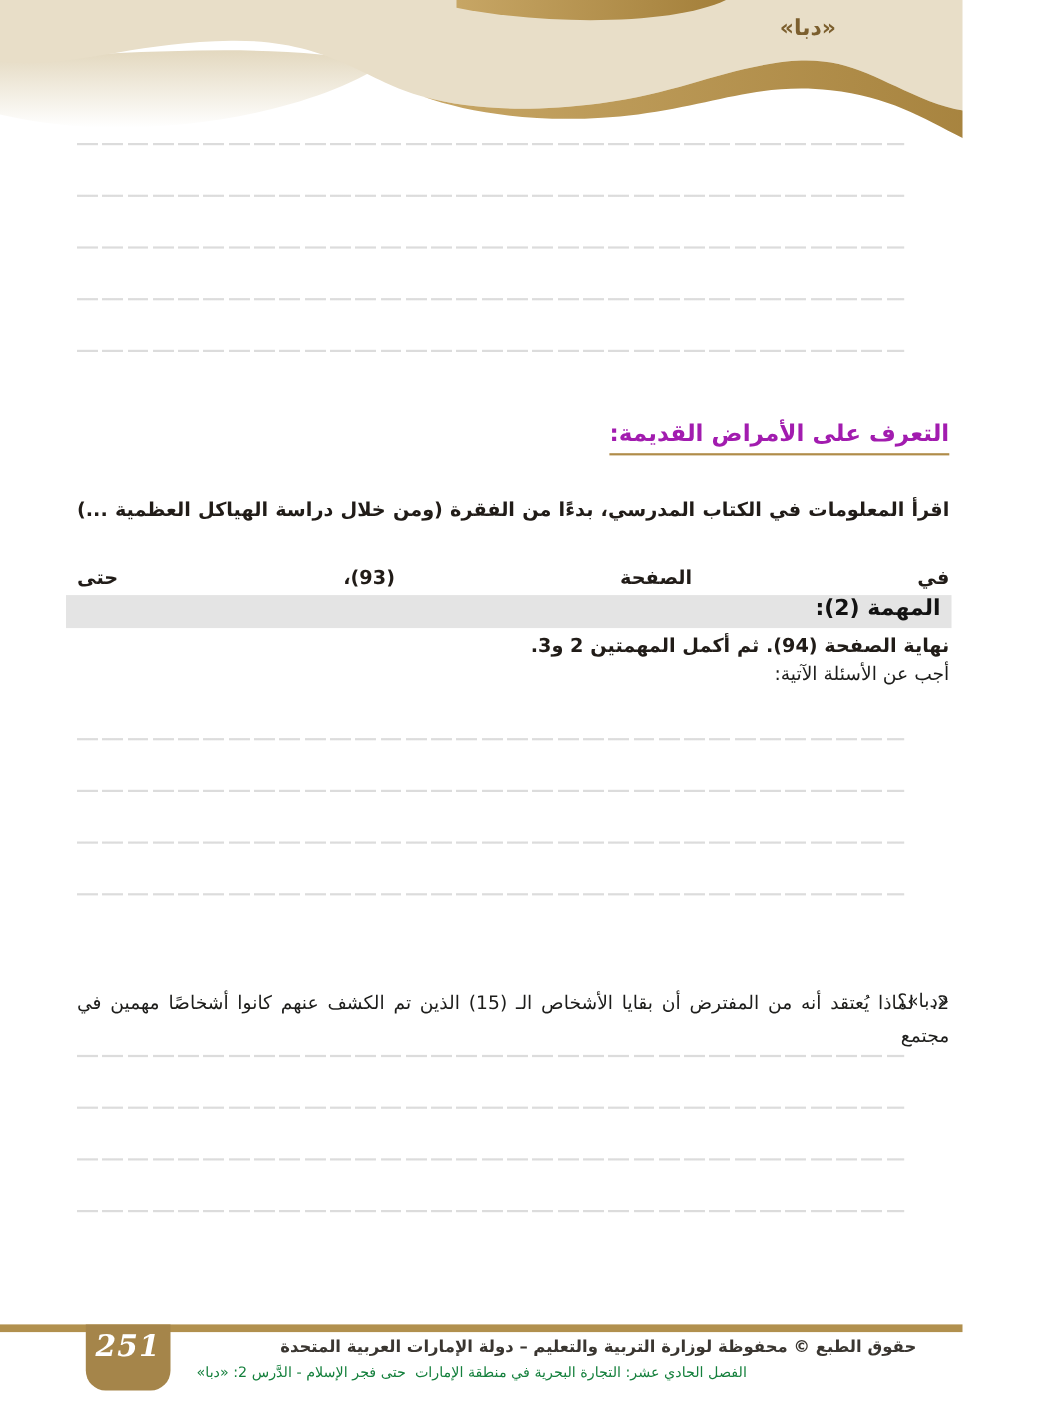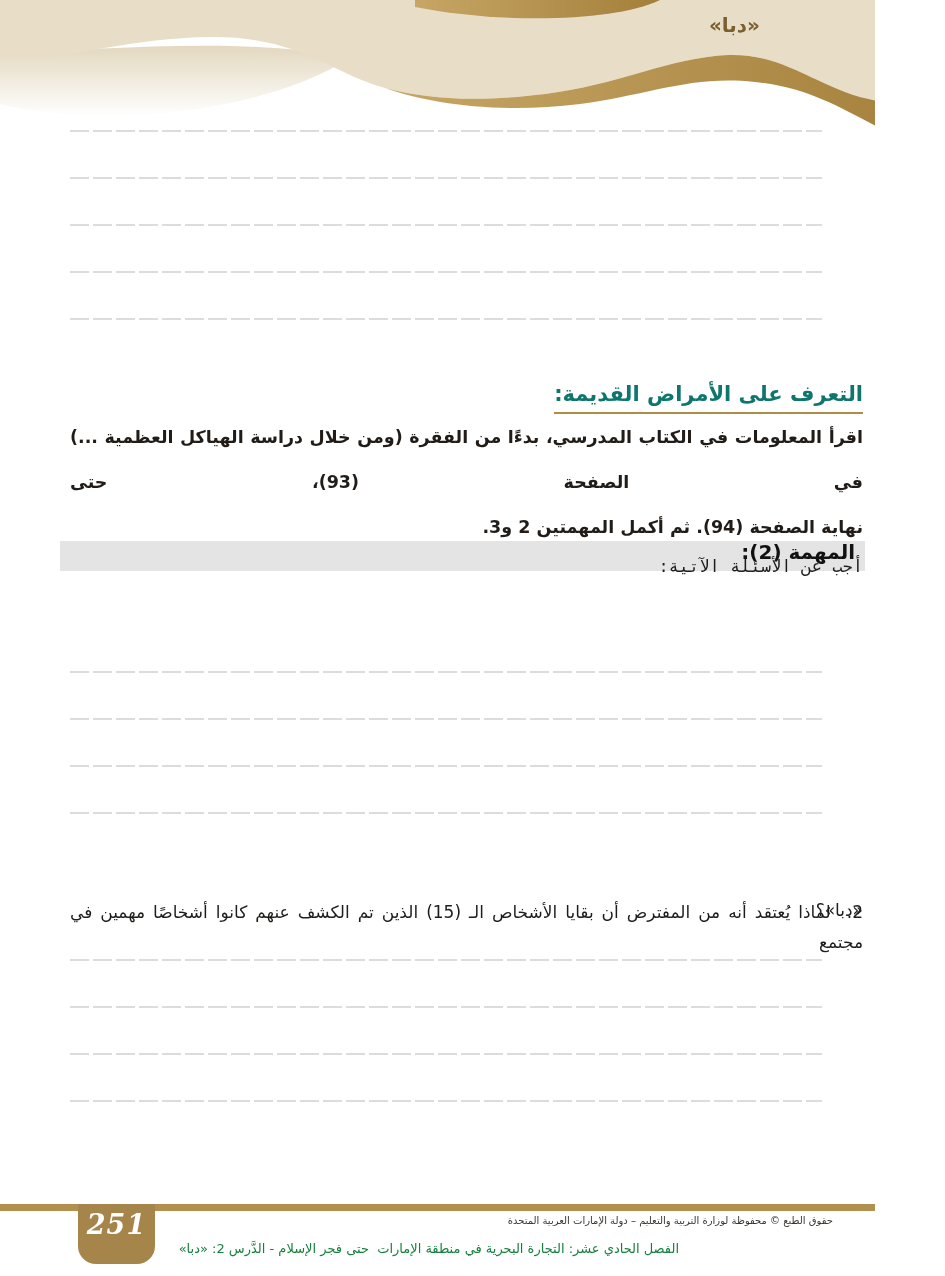--- a/index.html
+++ b/index.html
@@ -18,50 +18,50 @@
     font-size:20px; font-weight:bold; color:#7c5f2e;
   }
   
   .rline {
     position:absolute; left:70px; width:752px; height:2px;
     background:repeating-linear-gradient(to right,#dcdcdc 0 19px, rgba(0,0,0,0) 19px 23px);
   }
   
   .sec-title {
     position:absolute; top:382px; right:12px;
-    font-size:21px; font-weight:bold; color:#0f766e;
+    font-size:21px; font-weight:bold; color:#a21caf;
     border-bottom:2px solid #b08c49; padding-bottom:6px;
     display:inline-block;
   }
   
-  .instr { position:absolute; top:415px; right:12px; left:70px;
-    font-size:17.5px; font-weight:bold; color:#211c18; line-height:45px; }
+  .instr { position:absolute; top:433px; right:12px; left:70px;
+    font-size:17.5px; font-weight:bold; color:#211c18; line-height:62px; }
   .instr .l1 { text-align:justify; text-align-last:justify; }
   .instr .l2 { text-align:right; }
   
   .banner { position:absolute; top:541px; left:60px; right:10px; height:30px; background:#e4e4e4; }
   .banner-label { position:absolute; right:10px; top:-7px; font-size:20px; font-weight:bold;
     line-height:36px; color:#121212; }
-  .prompt { position:absolute; top:556px; right:12px; font-size:17px; color:#1d1d1b;font-family:Liberation Mono, monospace; }
+  .prompt { position:absolute; top:603px; right:12px; font-size:17px; color:#1d1d1b; }
   
   .q { position:absolute; right:12px; left:70px; font-size:17px; color:#1d1d1b; line-height:30px; }
   .q .qnum { margin-left:16px; }
   .q1 { top:616px; text-align:right; }
   .q2l1 { top:897px; text-align:justify; text-align-last:justify; }
   .q2l2 { top:895px; text-align:right; }
   
   .fbar { position:absolute; top:1204px; left:0; width:945px; height:7px; background:#b1904e; }
   .ftab { position:absolute; top:1204px; left:78px; width:77px; height:60px;
     background:#a5854a; border-radius:0 0 18px 18px;padding-left:32px; }
   .ftab .num {
     position:absolute; top:5px; left:0; right:0; text-align:center;
     font-family:"DejaVu Serif", serif; font-style:italic; font-weight:bold;
     font-size:27px; color:#ffffff; letter-spacing:1px;
   }
-  .fcopy { position:absolute; top:1215px; right:42px; font-size:10px; font-weight:normal; color:#3a3631; }
+  .fcopy { position:absolute; top:1215px; right:42px; font-size:15px; font-weight:bold; color:#3a3631; }
   .fchapter { position:absolute; top:1241px; right:196px; font-size:13px; color:#15803d; white-space:pre-wrap; }
 </style>
 </head>
 <body>
 
 <div class="page">
 
   <div class="hdr">
     <svg width="945" height="150" viewBox="0 0 945 150" preserveAspectRatio="none">
       <defs>

